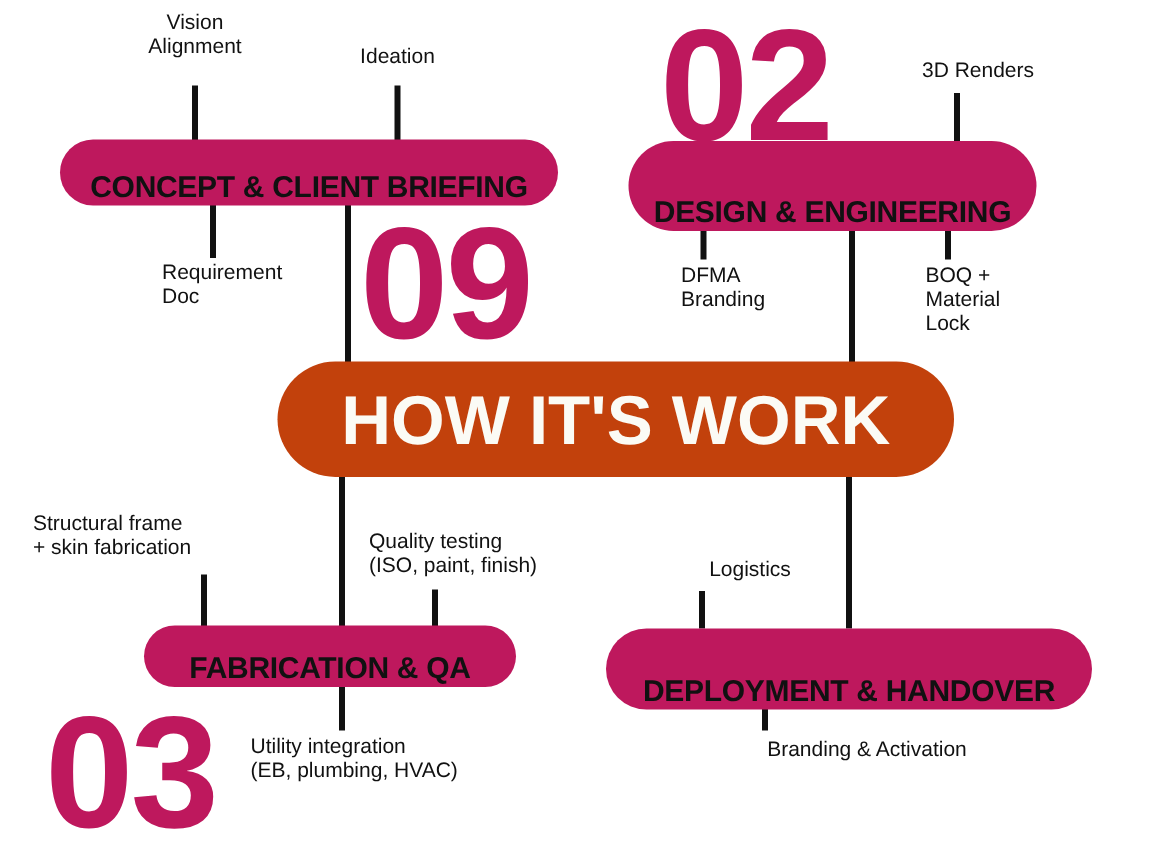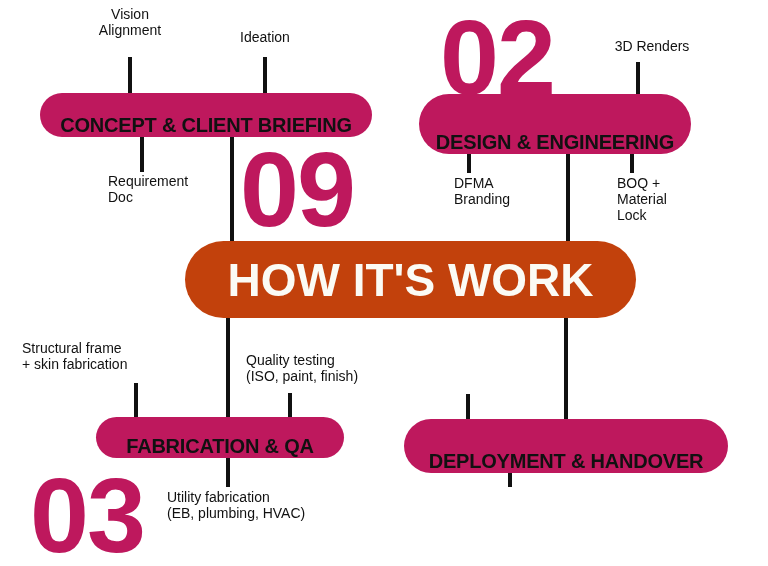--- a/index.html
+++ b/index.html
@@ -152,27 +152,29 @@
   <div class="connector" style="left:134px; top:383px; height:36px;"></div>
   <div class="connector" style="left:226px; top:315px; height:104px;"></div>
   <div class="connector" style="left:288px; top:393px; height:26px;"></div>
 
   <div class="pill pill-yellow" style="left:96px; top:417px; width:248px; height:41px;">
     <span class="pill-label">FABRICATION &amp; QA</span>
   </div>
 
   <div class="connector" style="left:226px; top:457px; height:30px;"></div>
 
-  <div class="caption c-left" style="left:167px; top:489px; width:250px;">Utility fabrication
+  <div class="caption c-left" style="left:167px; top:489px; width:250px;">Utility integration
 (EB, plumbing, HVAC)</div>
 
+  <div class="caption c-center" style="left:442px; top:371px; width:116px;">Logistics</div>
 
   <div class="connector" style="left:466px; top:394px; height:25px;"></div>
   <div class="connector" style="left:564px; top:315px; height:104px;"></div>
 
   <div class="pill pill-yellow" style="left:404px; top:419px; width:324px; height:54px;">
     <span class="pill-label">DEPLOYMENT &amp; HANDOVER</span>
   </div>
 
   <div class="connector" style="left:508px; top:459px; height:28px;"></div>
 
+  <div class="caption c-center" style="left:458px; top:491px; width:240px;">Branding &amp; Activation</div>
 
 </div>
 
 </body></html>

